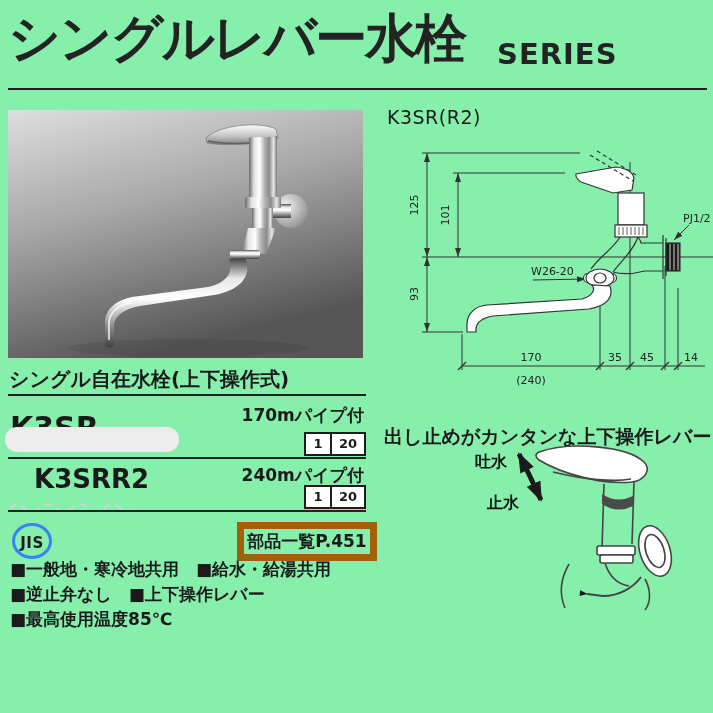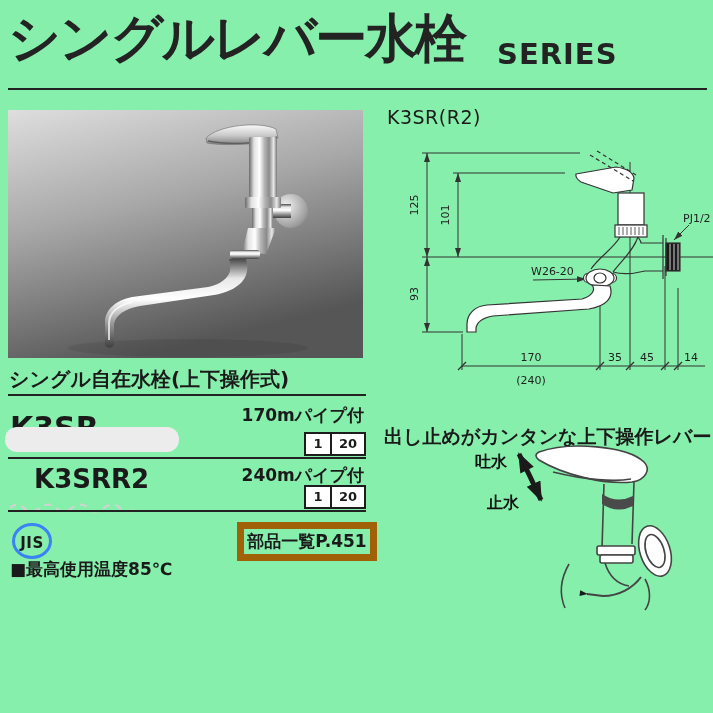--- a/index.html
+++ b/index.html
@@ -126,20 +126,22 @@
   </div>
   <svg class="abs remnant" width="160" height="16" viewBox="0 0 160 16">
     <path d="M4,11 q7,-7 14,0 t16,0 t16,0 t16,0 t16,0 t16,0 t16,0 t16,0" fill="none" stroke="#d2d2d2" stroke-width="2.2" stroke-dasharray="7 6"></path>
   </svg>
   <div class="abs rule sep2"></div>
 
   <div class="abs jis">JIS</div>
   <div class="abs partsbox">部品一覧P.451</div>
 
   <div class="abs features">
+    <div>■一般地・寒冷地共用　■給水・給湯共用</div>
+    <div>■逆止弁なし　■上下操作レバー</div>
     <div>■最高使用温度85℃</div>
   </div>
 
   <div class="abs diag-label">K3SR(R2)</div>
   <svg class="abs diagram" width="330" height="258" viewBox="0 0 330 258">
     <defs>
       <marker id="ae" markerWidth="10" markerHeight="8" refX="9" refY="3" orient="auto">
         <path d="M0,0 L9,3 L0,6 Z" fill="#333"></path>
       </marker>
       <marker id="as" markerWidth="10" markerHeight="8" refX="0" refY="3" orient="auto">

